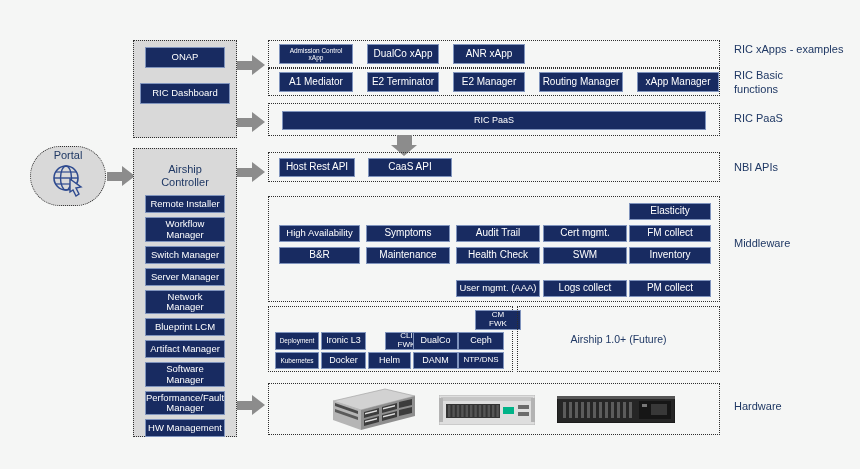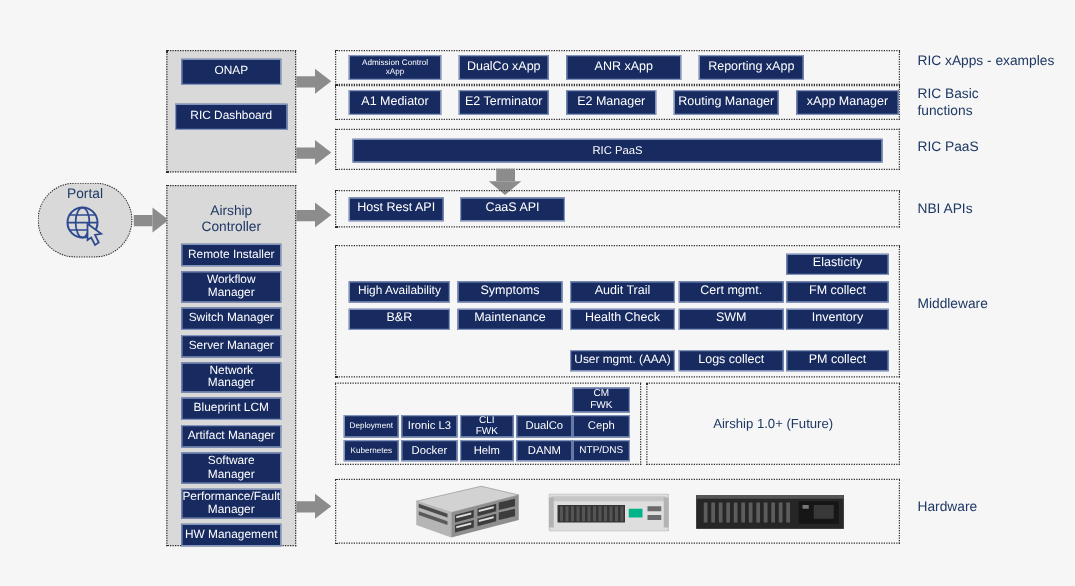--- a/index.html
+++ b/index.html
@@ -20,21 +20,21 @@
   .arr-r .head{width:0;height:0;border-top:10px solid transparent;
                border-bottom:10px solid transparent;border-left:13px solid #8C8C8C;}
   
   .arr-d{position:absolute;display:flex;flex-direction:column;align-items:center;}
   .arr-d .stem{width:15px;height:10px;background:#8C8C8C;}
   .arr-d .head{width:0;height:0;border-left:13px solid transparent;
                border-right:13px solid transparent;border-top:11px solid #8C8C8C;}
   .colbtn{width:80px;min-height:18px;flex:none;font-size:9.5px;}
   .sm{font-size:6.5px;}
   .md{font-size:8px;}
-  .wrap2{padding:1px 9px;}
+  .wrap2{padding:1px 9px;margin-left:17px;}
 </style>
 </head>
 <body>
 
 <div class="canvas">
 
   <div class="dotbox graybox" style="left:30px;top:146px;width:76px;height:60px;border-radius:30px;">
     <div class="collabel" style="margin-top:2px;">Portal</div>
     <svg width="38" height="36" style="display:block;margin:0 auto;">
       <circle cx="17" cy="16" r="12" fill="none" stroke="#2e4a8f" stroke-width="1.6"></circle>
@@ -86,22 +86,21 @@
     </div>
   <div class="arr-r" style="left:237px;top:395px;">
       <div class="stem"></div>
       <div class="head"></div>
     </div>
 
   <div class="dotbox" style="left:268px;top:40px;width:452px;height:28px;">
     <div class="row" style="left:10px;top:0;height:26px;gap:14px;">
       <div class="btn sm" style="width:74px;height:20px;">Admission Control xApp</div>
       <div class="btn" style="width:72px;height:20px;">DualCo xApp</div>
-      <div class="btn" style="width:92px;height:20px;">ANR xApp</div>
-      <div class="btn" style="width:84px;height:20px;">Reporting xApp</div>
+      <div class="btn" style="width:72px;height:20px;">ANR xApp</div>
     </div>
   </div>
 
   <div class="dotbox" style="left:268px;top:68px;width:452px;height:28px;">
     <div class="row" style="left:10px;top:0;height:26px;gap:14px;">
       <div class="btn" style="width:74px;height:20px;">A1 Mediator</div>
       <div class="btn" style="width:72px;height:20px;">E2 Terminator</div>
       <div class="btn" style="width:72px;height:20px;">E2 Manager</div>
       <div class="btn" style="width:84px;height:20px;">Routing Manager</div>
       <div class="btn" style="width:82px;height:20px;">xApp Manager</div>

